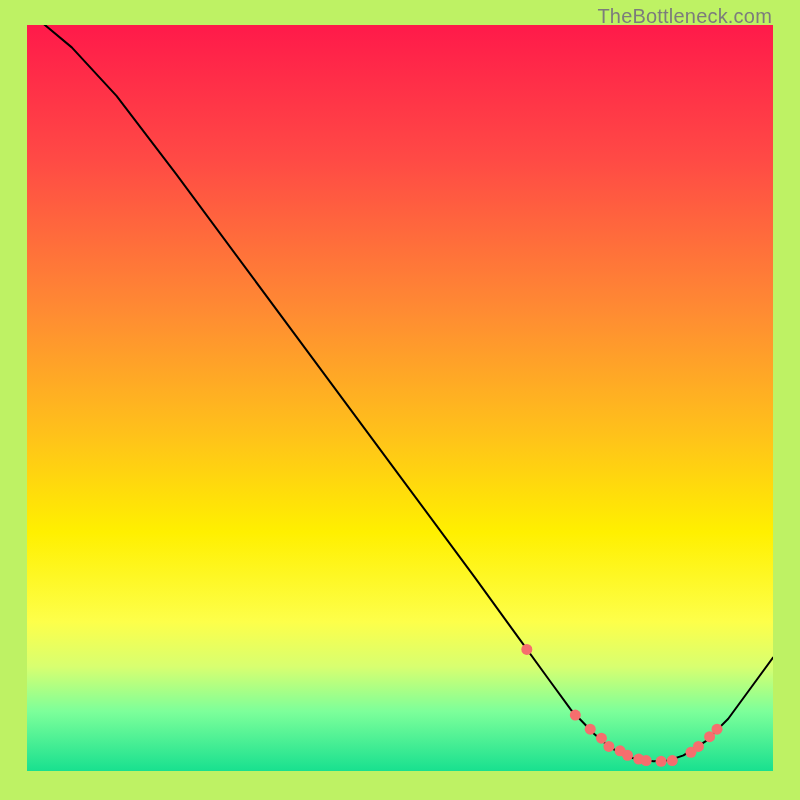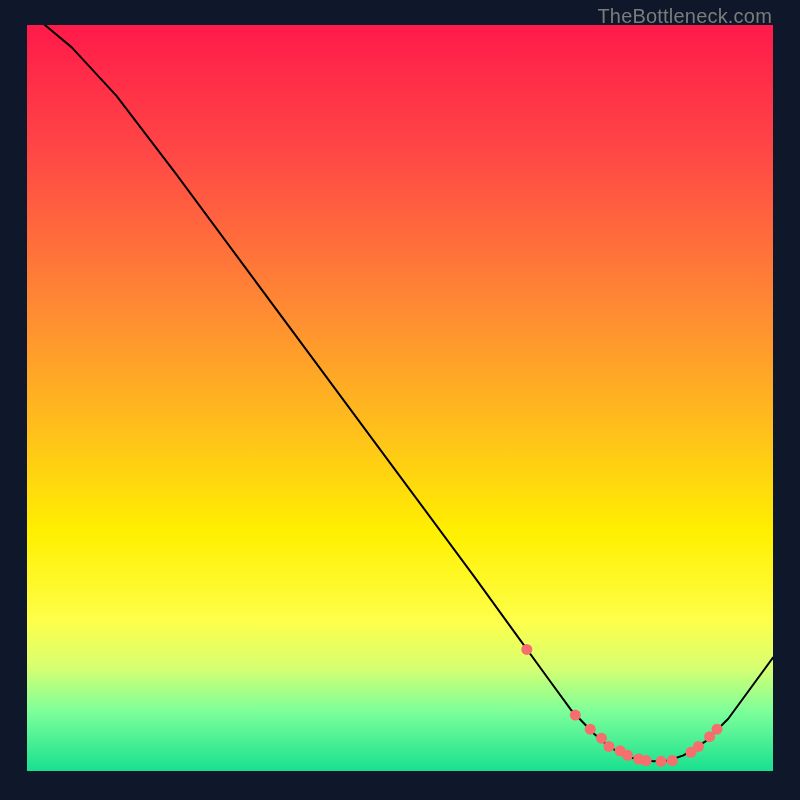--- a/index.html
+++ b/index.html
@@ -1,17 +1,17 @@
 <!DOCTYPE html>
 <html><head>
 <meta charset="utf-8">
 <style>
   * { margin: 0; padding: 0; box-sizing: border-box; }
   body { width: 800px; height: 800px; background: #000; position: relative; font-family: Arial, sans-serif; }
-  .outer { position: absolute; left: 0; top: 0; width: 800px; height: 800px; background: #0f172a; text-align: right; }
+  .outer { position: absolute; left: 0; top: 0; width: 800px; height: 800px; background: #bef264; text-align: right; }
   .plot-area { position: absolute; left: 27px; top: 25px; width: 746px; height: 746px; }
   .watermark { position: absolute; top: 5px; right: 28px; color: #7c7c7c; font-size: 20px; font-weight: 500; letter-spacing: 0.2px; z-index: 5; }
   svg { display: block; }
 </style>
 </head>
 <body>
 
 <div class="outer">
   <div class="watermark">TheBottleneck.com</div>
   <div class="plot-area">

